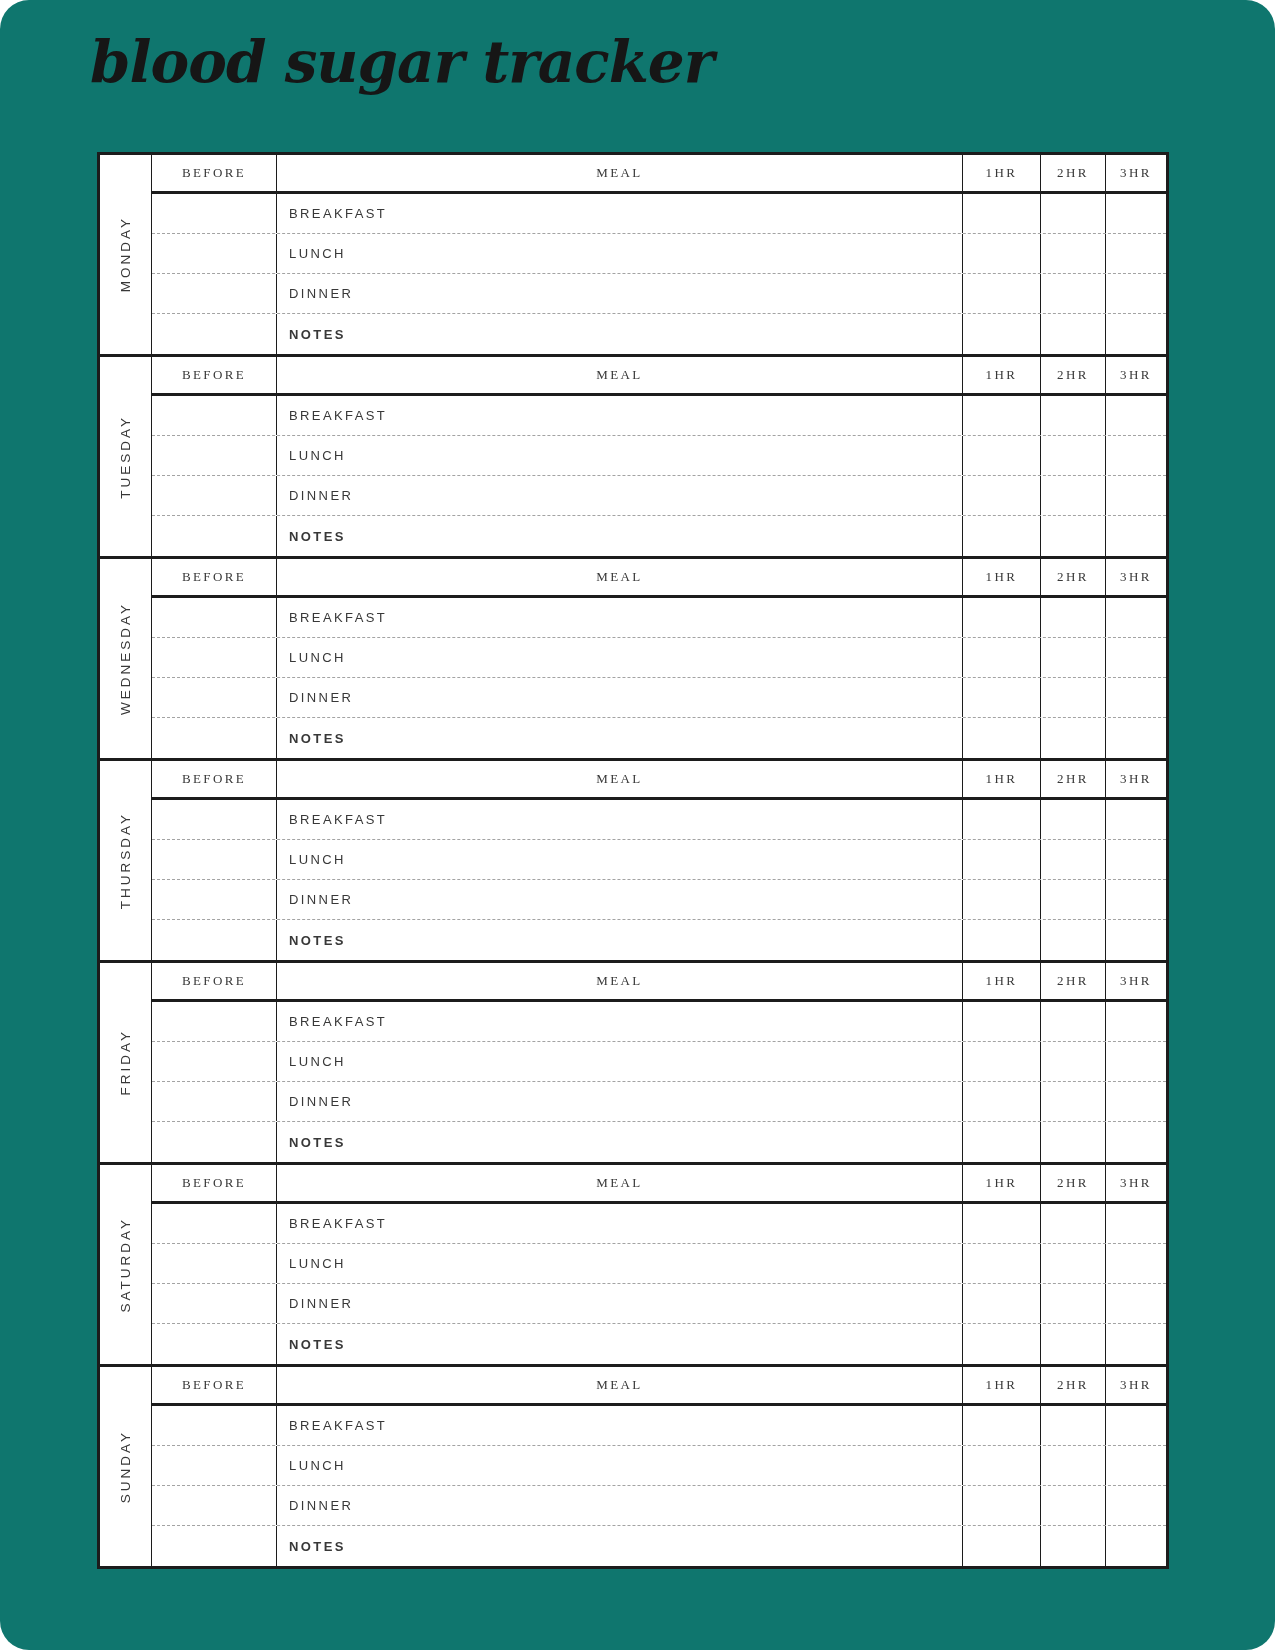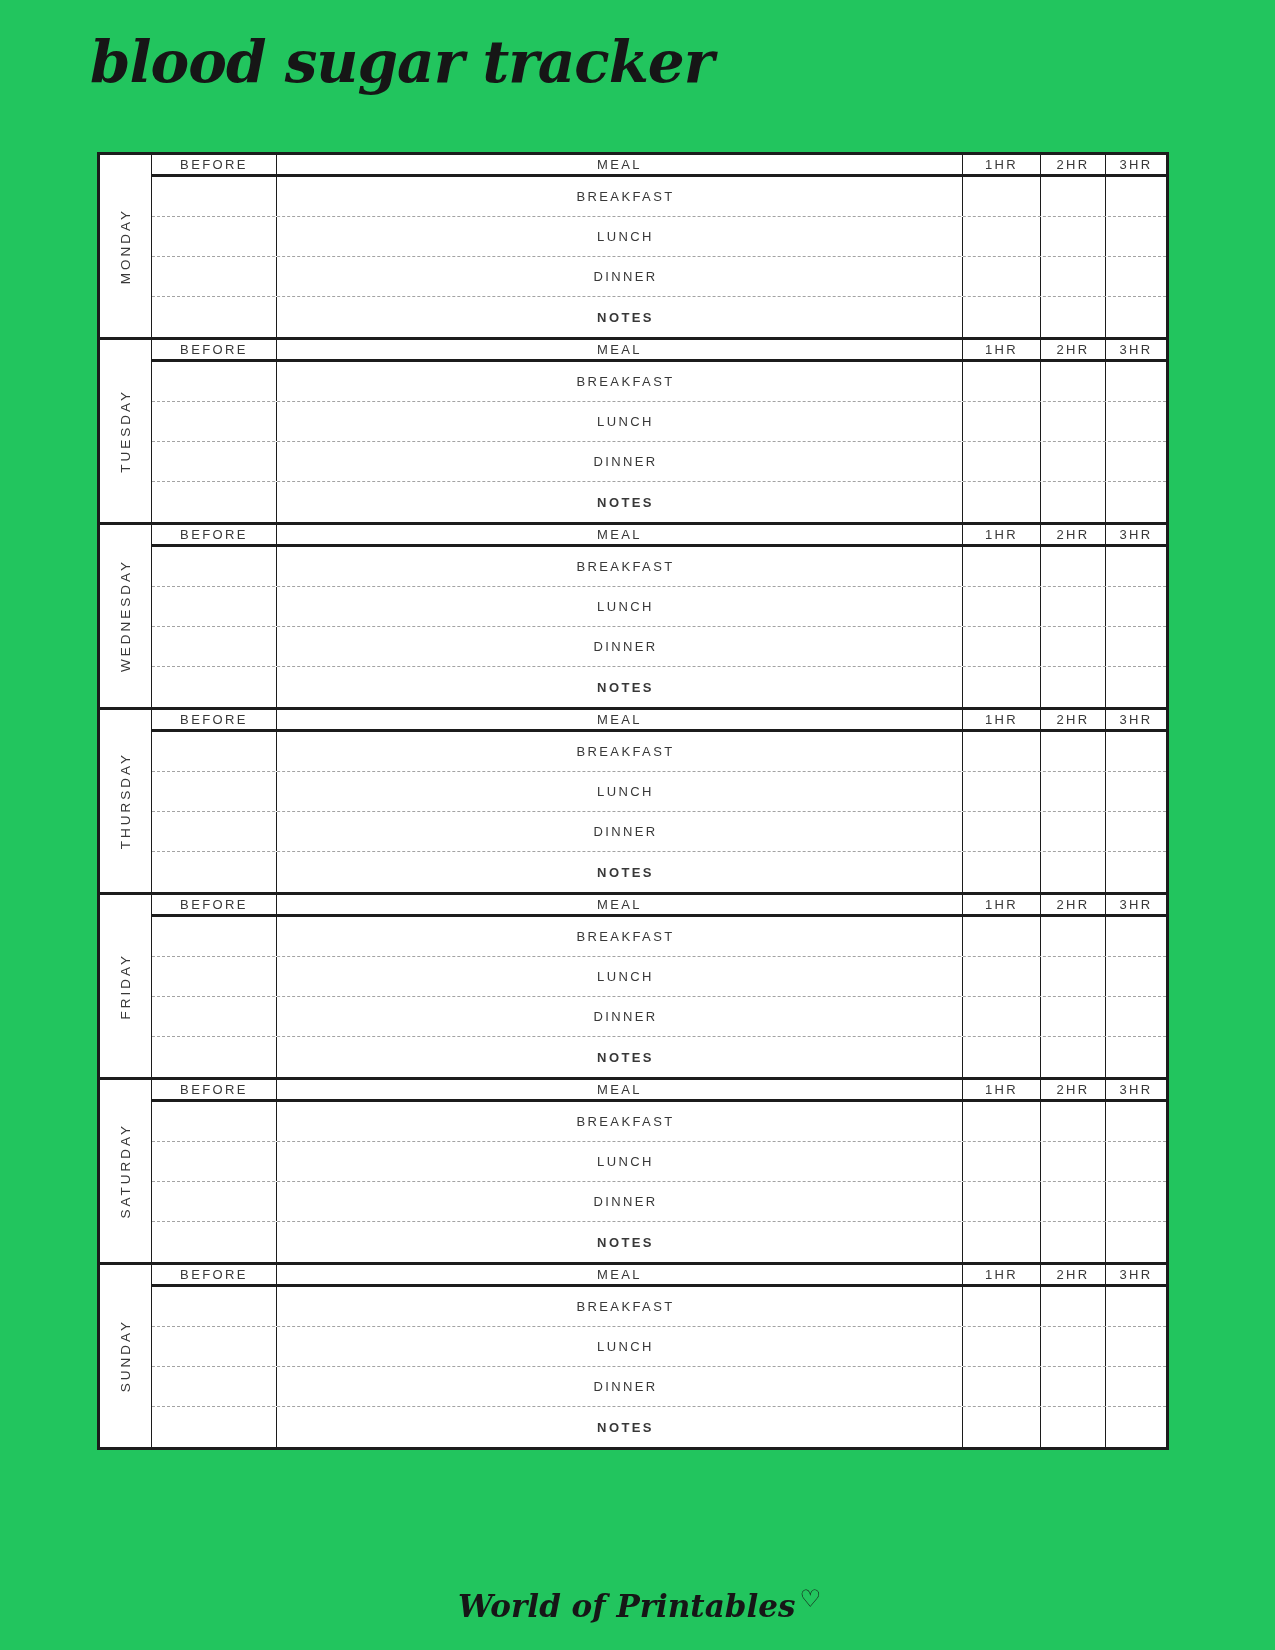--- a/index.html
+++ b/index.html
@@ -9,22 +9,23 @@
     --text: #383838;
     --ink: #161616;
   }
   html, body { background: #ffffff; }
   body { font-family: "Liberation Sans", sans-serif; }
 
   .page {
     position: relative;
     width: 1275px;
     height: 1650px;
-    background: #22c55e;
+    background: #0f766e;
     overflow: hidden;
+    border-radius: 29px;
   }
 
   
   .title {
     position: absolute;
     left: 90px;
     top: 28px;
     font-family: "DejaVu Serif", serif;
     font-style: italic;
     font-weight: 700;
@@ -66,22 +67,23 @@
     white-space: nowrap;
   }
 
   .block-body { display: flex; flex-direction: column; }
 
   .row {
     display: grid;
     grid-template-columns: 125px 1fr 78px 65px 60px;
   }
   .header-row {
-    height: 22px;
+    height: 39px;
     border-bottom: 3px solid var(--line);
+    font-family: Liberation Serif, serif;
   }
   .data-row {
     height: 40px;
     border-bottom: 1px dashed var(--dash);
   }
   .data-row:last-child { border-bottom: none; font-weight: bold; }
 
   .cell { height: 100%; }
   .c-before, .c-meal, .c-hr { border-right: 1px solid var(--line); }
   .c-hr:last-child { border-right: none; }
@@ -92,21 +94,20 @@
     justify-content: center;
     font-size: 13px;
     letter-spacing: 2.4px;
     color: var(--text);
   }
 
   .c-meal.entry {
     display: flex;
     align-items: center;
     padding-left: 12px;
-    justify-content: center;
   }
   .row-label {
     font-size: 13px;
     letter-spacing: 2.4px;
     color: var(--text);
   }
 
   
   .footer {
     position: absolute;
@@ -531,17 +532,14 @@
         </div>
         <div class="cell c-hr"></div>
         <div class="cell c-hr"></div>
         <div class="cell c-hr"></div>
       </div>
 
     </div>
   </section>
 </div>
 
-  <div class="footer">
-    <span>World of Printables</span><span class="heart">♡</span>
-  </div>
 
 </div>
 
 </body></html>

